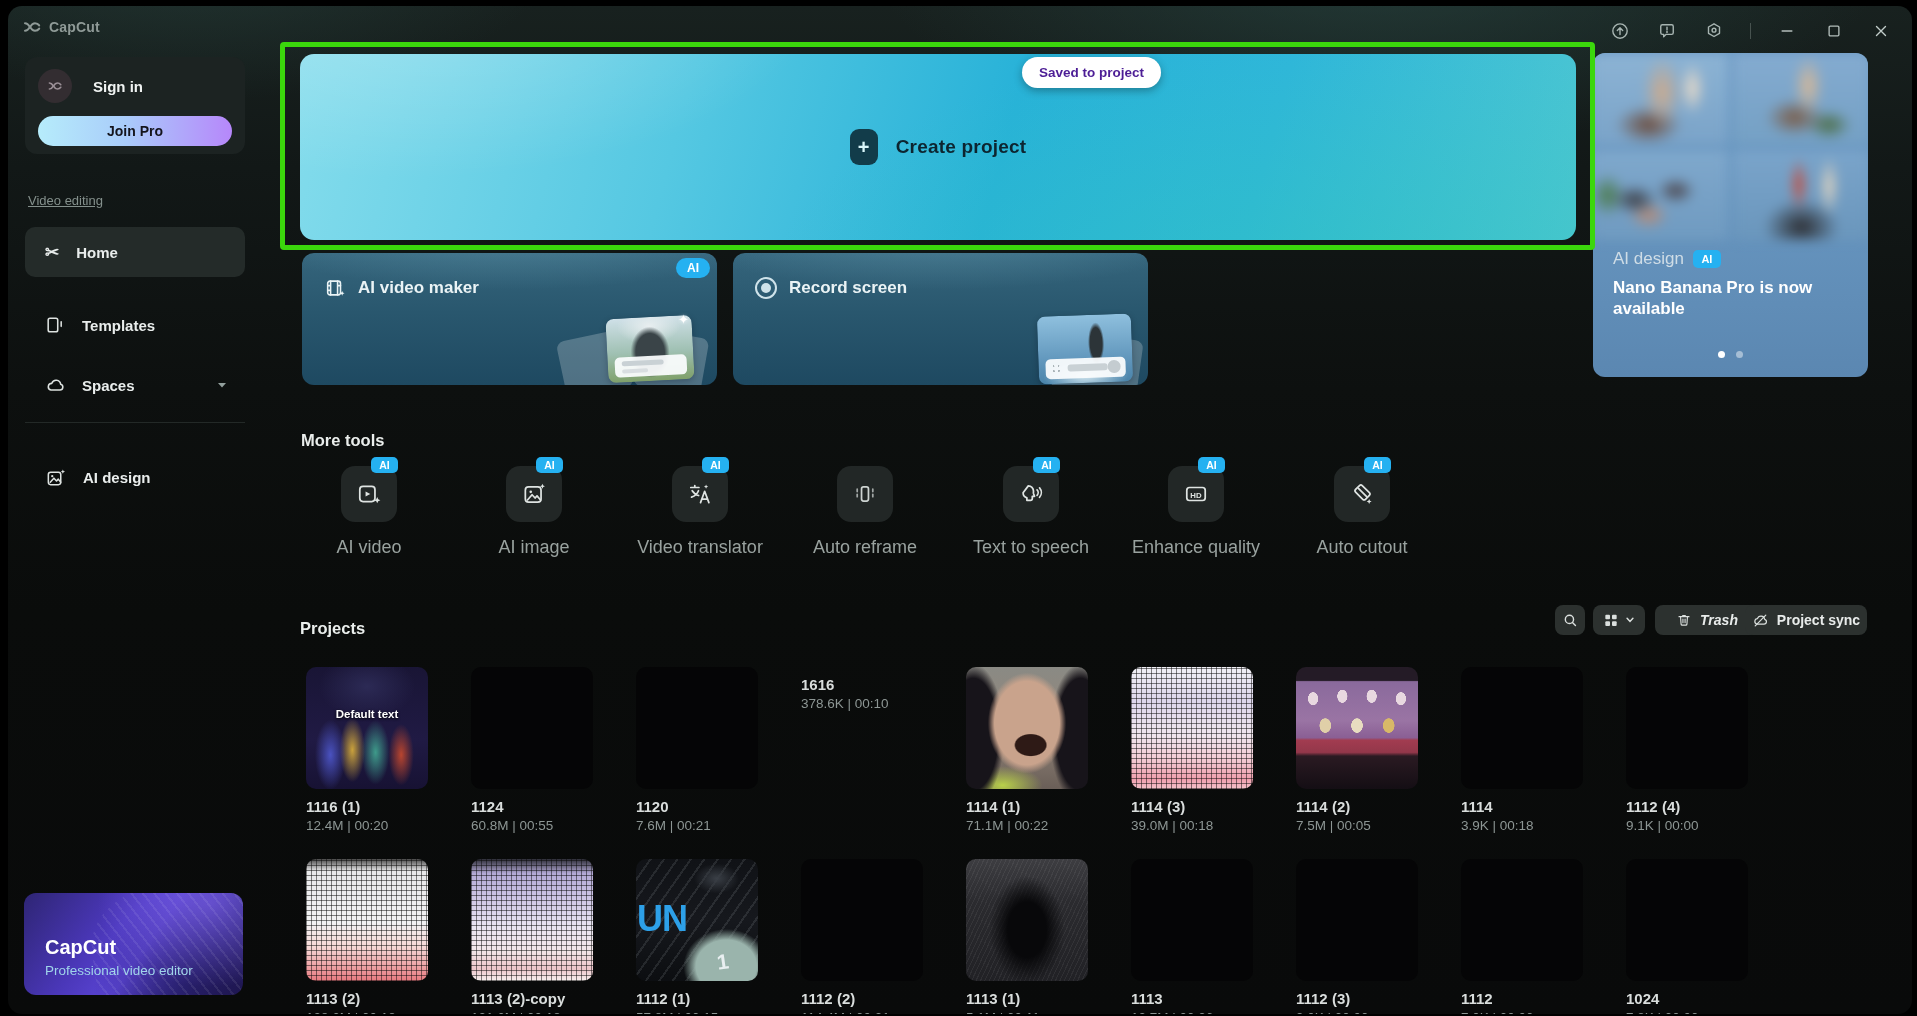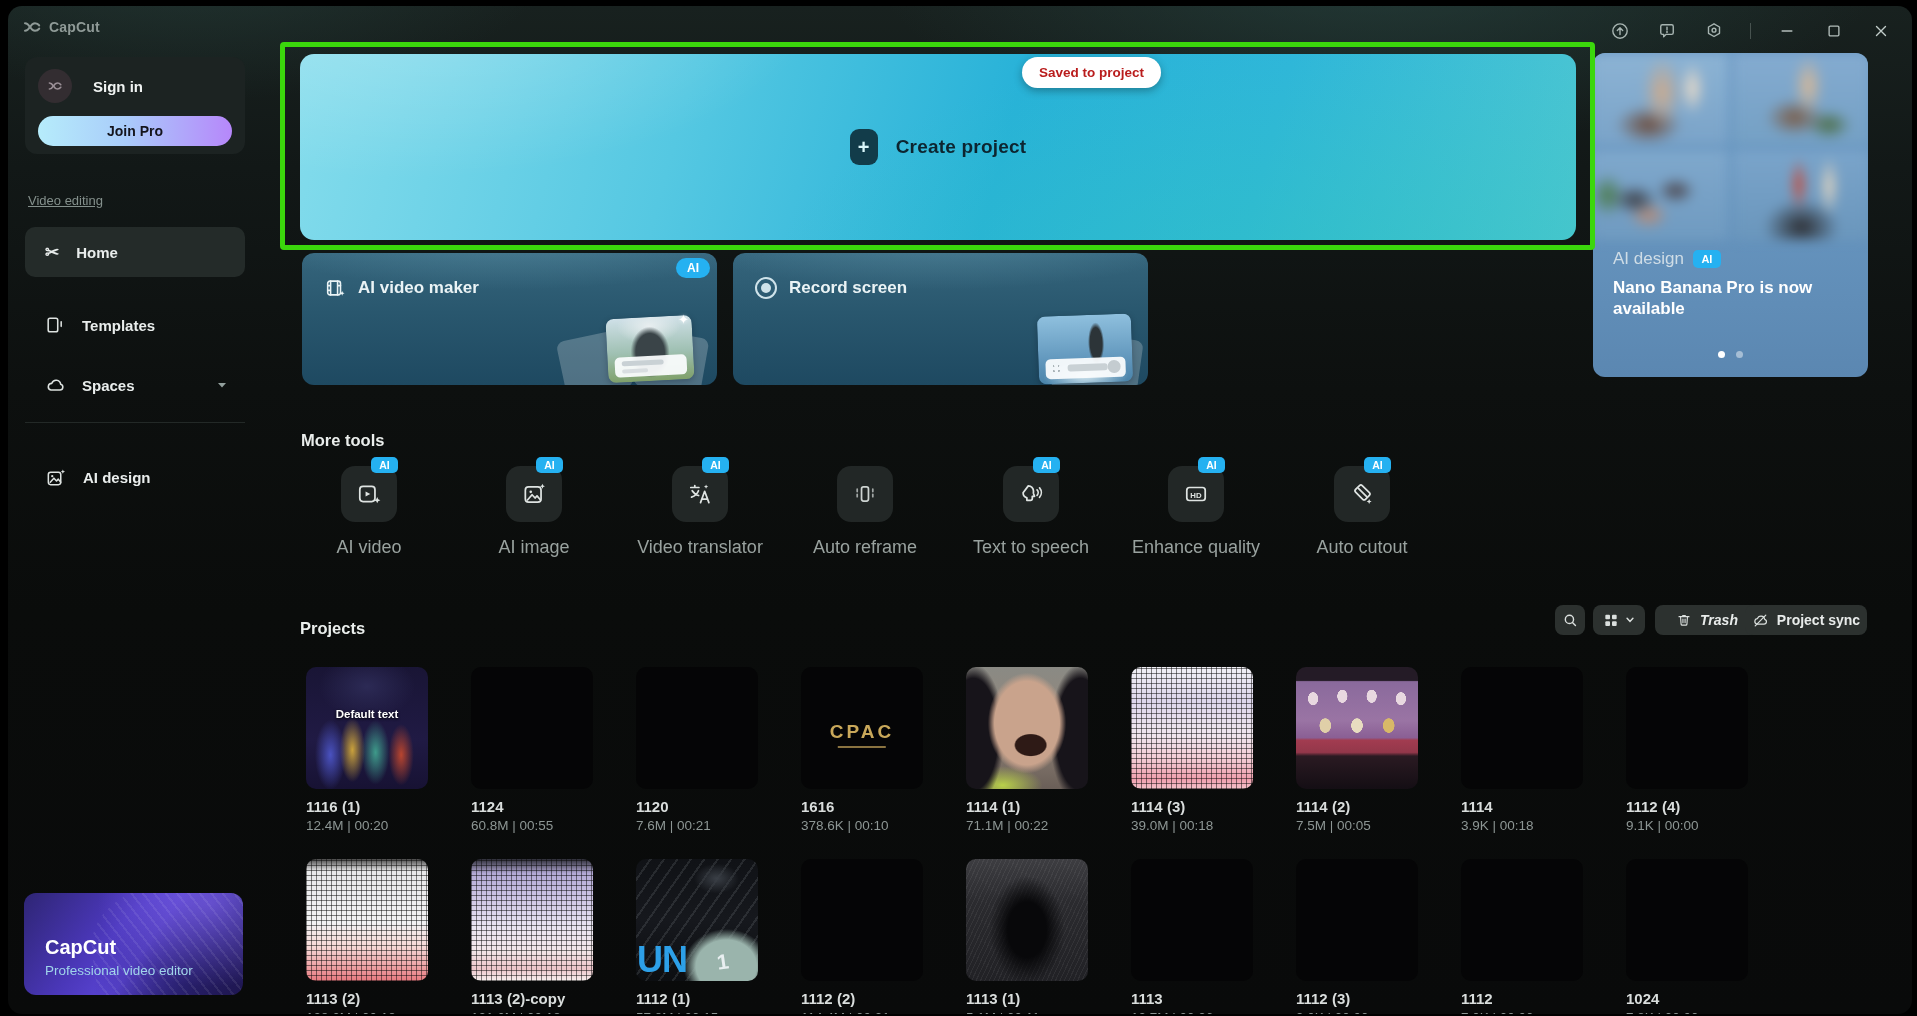--- a/index.html
+++ b/index.html
@@ -51,21 +51,21 @@
   .hero { left:292px; top:48px; width:1276px; height:186px; border-radius:14px; cursor:pointer;
     background:
       radial-gradient(900px 420px at 80% 130%, rgba(47,198,185,.5), transparent 62%),
       radial-gradient(700px 300px at 8% -30%, rgba(255,255,255,.28), transparent 60%),
       linear-gradient(105deg,#84dcec 0%,#55c8e2 30%,#28b2d8 55%,#2fb6da 75%,#4cc6d2 100%);
     display:flex; align-items:center; justify-content:center; gap:18px; }
   .plus-tile { width:28px; height:36px; border-radius:9px; background:rgba(13,42,54,.88); display:flex; align-items:center; justify-content:center;
     color:#d9f6fa; font-size:20px; font-weight:600; line-height:1; }
   .hero-label { font-size:19px; font-weight:800; color:#0d2530; letter-spacing:.2px; }
   .tooltip { left:1014px; top:51px; height:31px; line-height:31px; padding:0 17px; background:#fff; border-radius:16px;
-    color:#b91c1c; font-size:13.5px; font-weight:600; z-index:6; box-shadow:0 3px 8px rgba(0,0,0,.3); }
+    color:#4c1d95; font-size:13.5px; font-weight:600; z-index:6; box-shadow:0 3px 8px rgba(0,0,0,.3); }
 
   
   .qcard { top:247px; width:415px; height:132px; border-radius:12px; overflow:hidden; cursor:pointer;
     background:
       radial-gradient(400px 90px at 50% -20%, rgba(126,186,205,.35), transparent 70%),
       linear-gradient(180deg,#35657c 0%,#29576e 45%,#1e4961 100%); }
   .qcard.c1 { left:294px; } .qcard.c2 { left:725px; }
   .q-row { position:absolute; left:22px; top:24px; display:flex; align-items:center; gap:12px; }
   .q-label { font-size:17px; font-weight:700; color:#eaf3f5; }
   .badge { background:#25b1f1; color:#fff; font-weight:700; text-align:center; }
@@ -150,21 +150,21 @@
       radial-gradient(7px 9px at 86% 26%, #e8d8e0 70%, transparent 75%),
       radial-gradient(8px 10px at 24% 48%, #e0cfa8 70%, transparent 75%),
       radial-gradient(8px 10px at 50% 48%, #e8dcc0 70%, transparent 75%),
       radial-gradient(8px 10px at 76% 48%, #d8b868 70%, transparent 75%),
       linear-gradient(180deg,#241b26 0%,#241b26 11%,#8a6a9c 12%,#9a74a4 44%,#8a5f94 58%,#a23c50 60%,#93374a 70%,#2a1a22 73%,#140e14 100%); }
   .t-jersey { background:
       radial-gradient(55px 48px at 74% 88%, #9ab4ac 55%, transparent 78%),
       radial-gradient(30px 20px at 66% 16%, #3a3f46, transparent 75%),
       repeating-linear-gradient(125deg, rgba(200,210,215,.12) 0 2px, transparent 2px 11px),
       linear-gradient(180deg,#101216 0%,#16181d 50%,#0c0e11 100%); }
-  .t-jersey .t-big { position:absolute; left:1px; top:32%; color:#2da0e8; font-size:36px; font-weight:800; letter-spacing:-1px;margin-top:41px; }
+  .t-jersey .t-big { position:absolute; left:1px; top:32%; color:#2da0e8; font-size:36px; font-weight:800; letter-spacing:-1px; }
   .t-jersey .t-small { position:absolute; right:24%; bottom:6%; color:#e9eff1; font-size:21px; font-weight:700; transform:rotate(-8deg); }
   .t-grain { background:
       radial-gradient(46px 66px at 50% 58%, #08080a 42%, transparent 82%),
       repeating-linear-gradient(115deg, rgba(255,255,255,.06) 0 1px, transparent 1px 4px),
       linear-gradient(180deg,#3d3d41 0%,#2b2b2f 35%,#212125 100%); }
 
   svg { display:block; }
 </style>
 </head>
 <body>
@@ -497,25 +497,20 @@
           
           
           
           
         </div>
         <div class="proj-name">1120</div>
         <div class="proj-stats">7.6M | 00:21</div>
       </div>
 
       <div class="proj">
-        <div class="thumb t-cpac">
-
-          <span class="t-logo">CPAC</span>
-
-        </div>
         <div class="proj-name">1616</div>
         <div class="proj-stats">378.6K | 00:10</div>
       </div>
 
       <div class="proj">
         <div class="thumb t-yawn">
           
           
           
           

